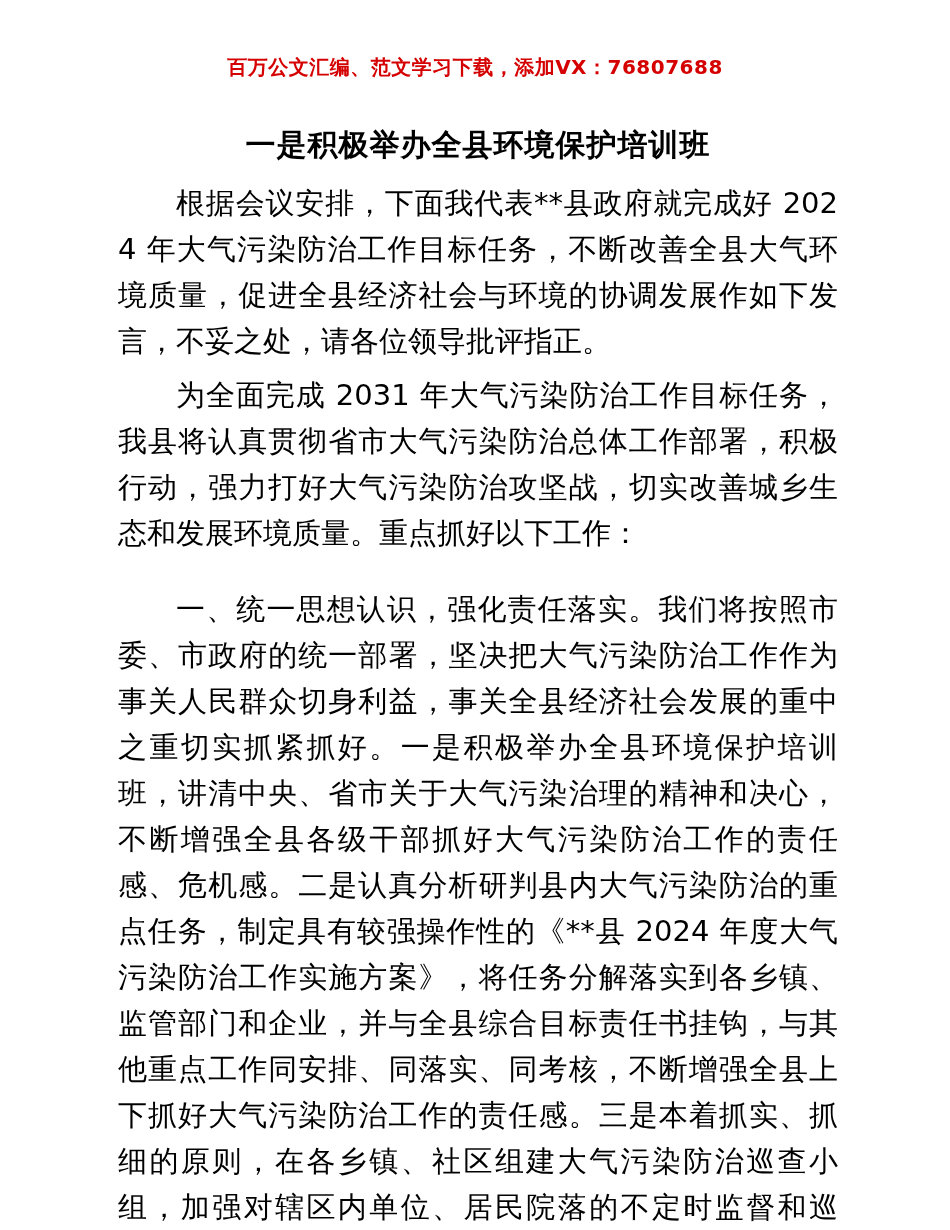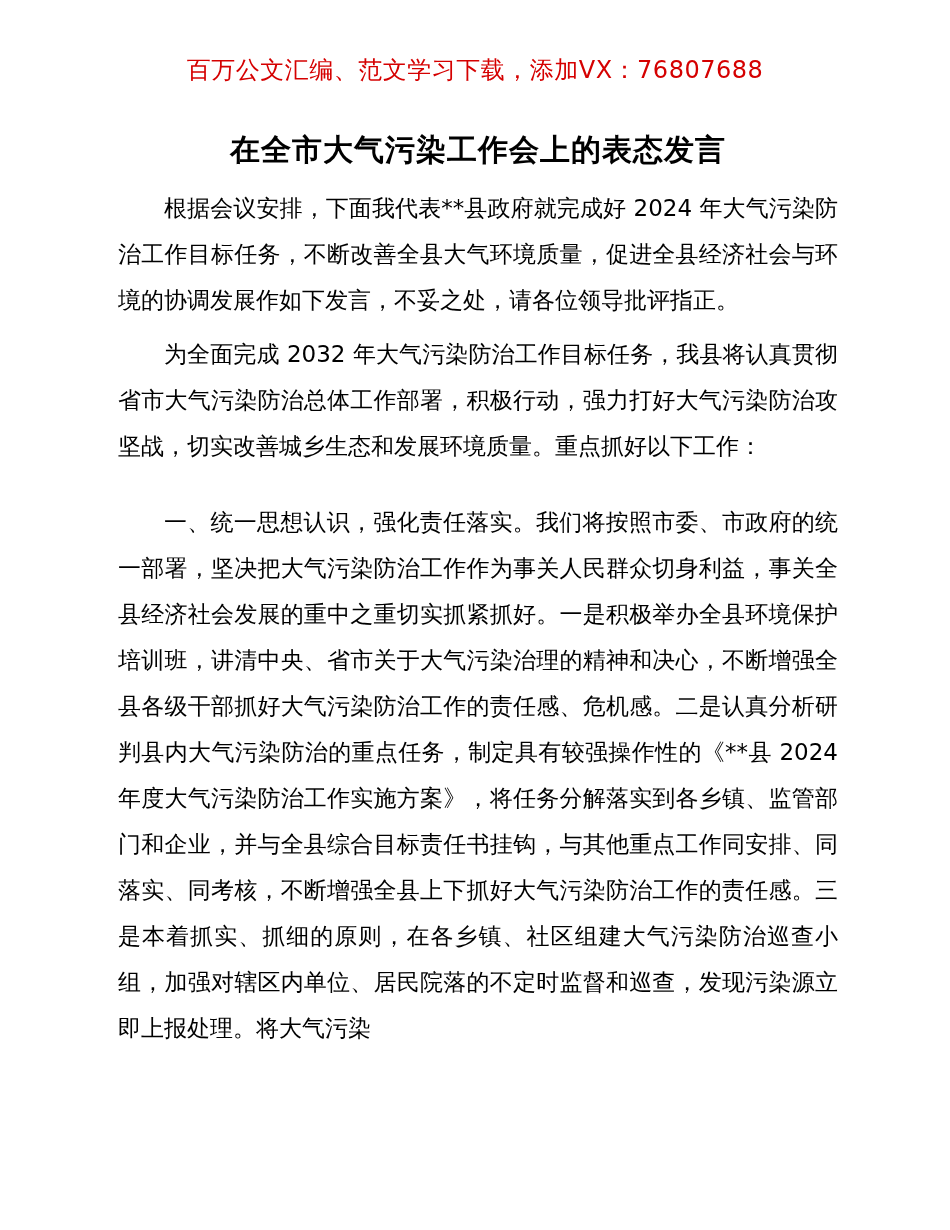--- a/index.html
+++ b/index.html
@@ -18,42 +18,42 @@
     width: 950px;
     height: 1230px;
     box-sizing: border-box;
     padding: 0;
     position: relative;
     background: #ffffff;
   }
   .ad-banner {
     text-align: center;
     color: #d50000;
-    font-size: 24px;
-    font-weight: normal;
+    font-size: 20px;
+    font-weight: bold;
     letter-spacing: 0.5px;
     padding-top: 54px;
     font-family: "DejaVu Sans", sans-serif;
   }
   .doc-body {
     padding: 0 112px 0 118px;
     box-sizing: border-box;
   }
   .doc-title {
     text-align: center;
     font-size: 30px;
     font-weight: bold;
     margin-top: 44px;
     margin-bottom: 14px;
     letter-spacing: 1px;
     font-family: "DejaVu Sans", sans-serif;
     color: #000;
   }
   .para {
-    font-size: 23px;
+    font-size: 29px;
     line-height: 46px;
     text-align: justify;
     text-justify: inter-ideograph;
     text-indent: 2em;
     margin: 0 0 8px 0;
     font-family: "DejaVu Sans", sans-serif;
     font-weight: 500;
     color: #000;
     word-break: break-all;
   }
@@ -61,22 +61,22 @@
 </style>
 </head>
 <body>
 
 <div class="page">
 
   <div class="ad-banner">百万公文汇编、范文学习下载，添加VX：76807688</div>
 
   <div class="doc-body">
 
-    <h1 class="doc-title">在全市大气污染工作会上的表态发言</h1>
+    <h1 class="doc-title">一是积极举办全县环境保护培训班</h1>
 
     <p class="para">根据会议安排，下面我代表**县政府就完成好 2024 年大气污染防治工作目标任务，不断改善全县大气环境质量，促进全县经济社会与环境的协调发展作如下发言，不妥之处，请各位领导批评指正。</p>
 
-    <p class="para">为全面完成 2032 年大气污染防治工作目标任务，我县将认真贯彻省市大气污染防治总体工作部署，积极行动，强力打好大气污染防治攻坚战，切实改善城乡生态和发展环境质量。重点抓好以下工作：</p>
+    <p class="para">为全面完成 2031 年大气污染防治工作目标任务，我县将认真贯彻省市大气污染防治总体工作部署，积极行动，强力打好大气污染防治攻坚战，切实改善城乡生态和发展环境质量。重点抓好以下工作：</p>
 
     <p class="para">一、统一思想认识，强化责任落实。我们将按照市委、市政府的统一部署，坚决把大气污染防治工作作为事关人民群众切身利益，事关全县经济社会发展的重中之重切实抓紧抓好。一是积极举办全县环境保护培训班，讲清中央、省市关于大气污染治理的精神和决心，不断增强全县各级干部抓好大气污染防治工作的责任感、危机感。二是认真分析研判县内大气污染防治的重点任务，制定具有较强操作性的《**县 2024 年度大气污染防治工作实施方案》，将任务分解落实到各乡镇、监管部门和企业，并与全县综合目标责任书挂钩，与其他重点工作同安排、同落实、同考核，不断增强全县上下抓好大气污染防治工作的责任感。三是本着抓实、抓细的原则，在各乡镇、社区组建大气污染防治巡查小组，加强对辖区内单位、居民院落的不定时监督和巡查，发现污染源立即上报处理。将大气污染</p>
 
   </div>
 </div>
 
 </body></html>

